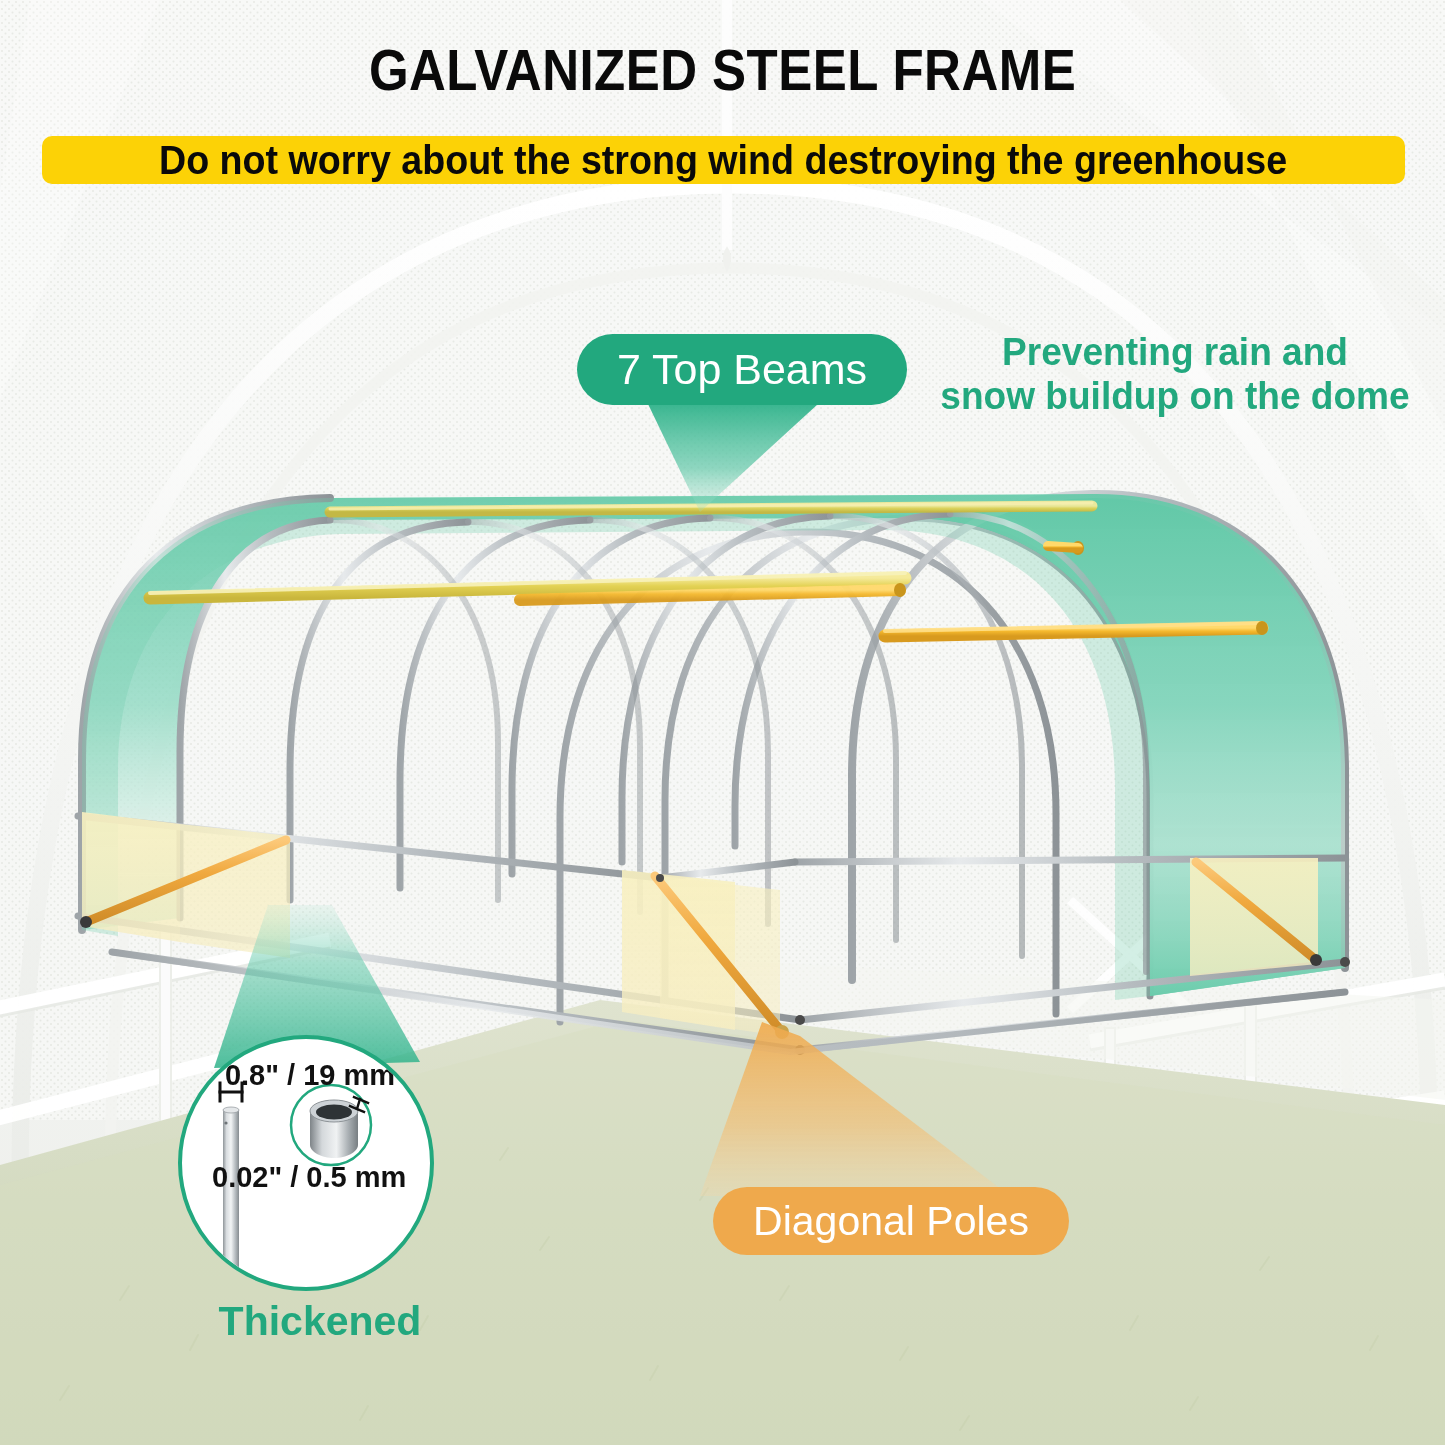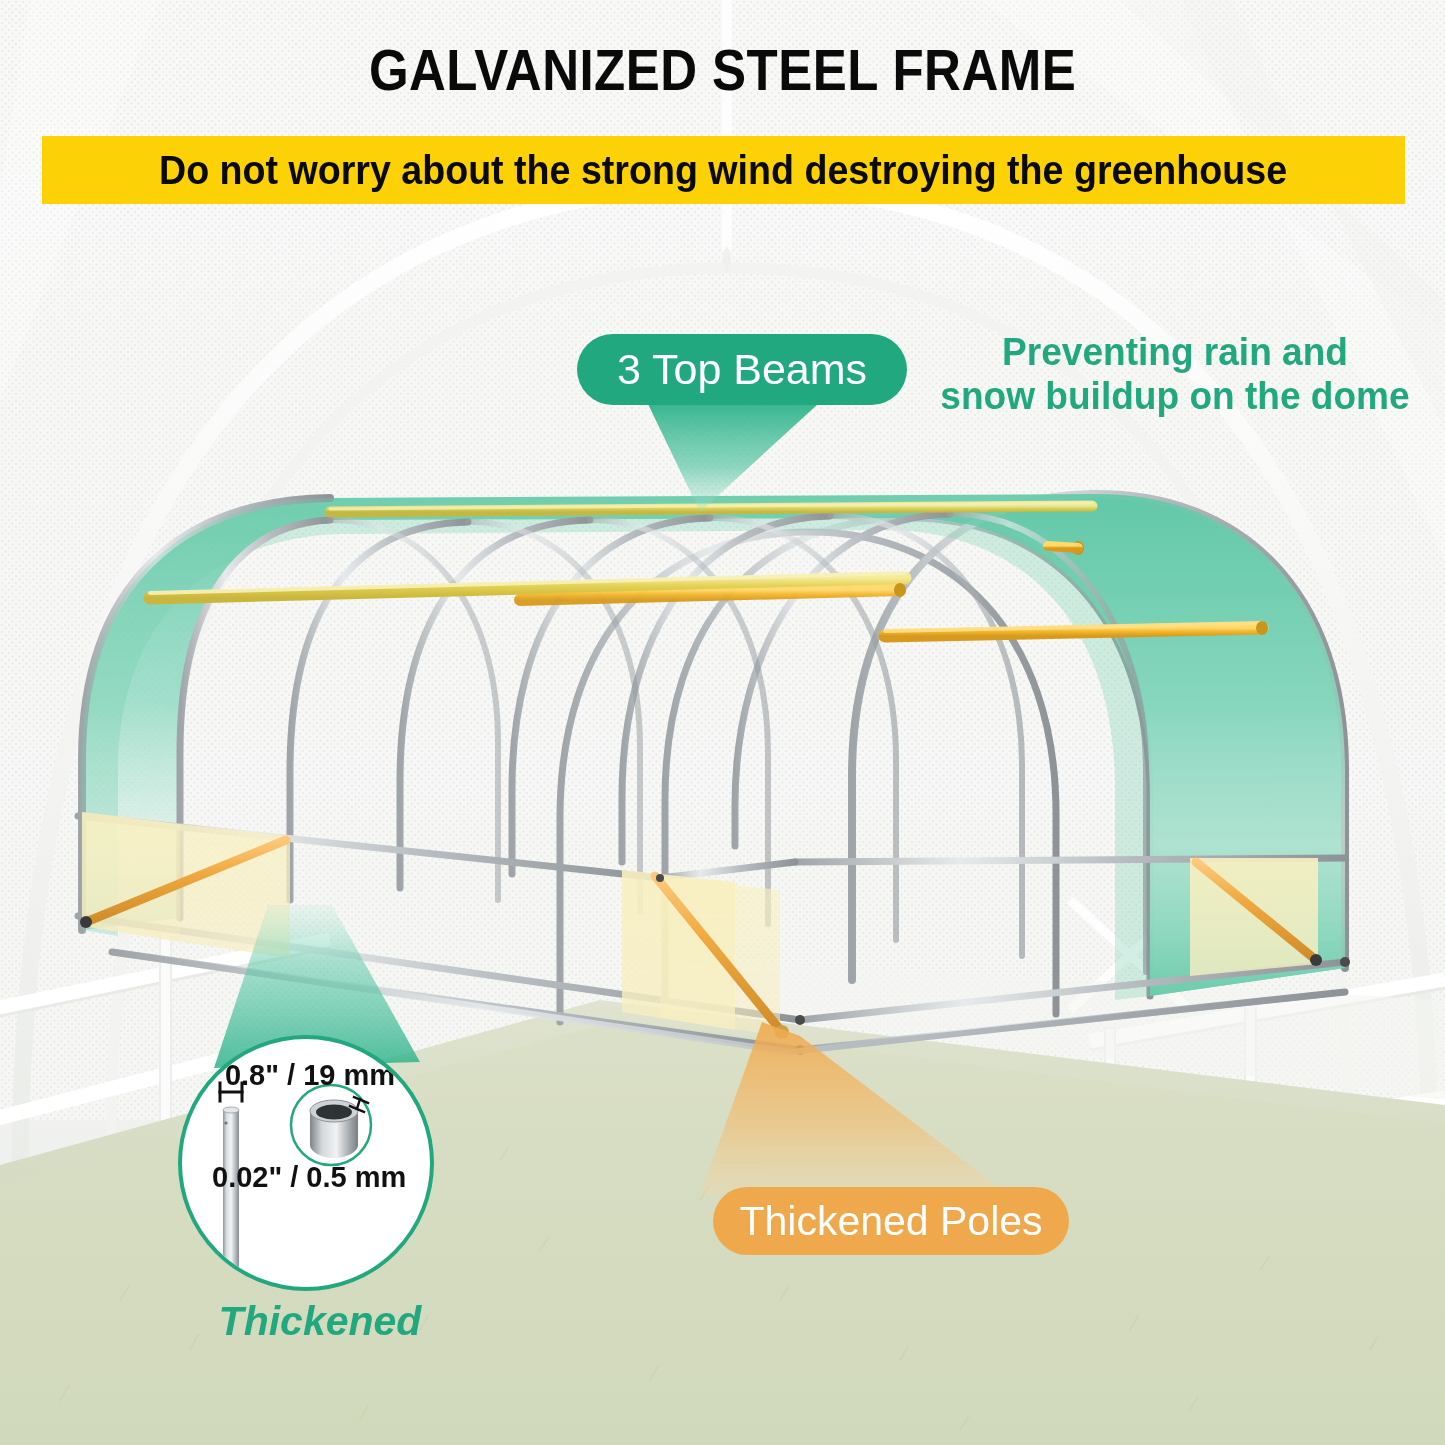--- a/index.html
+++ b/index.html
@@ -16,23 +16,23 @@
   
   #headline {
     position:absolute; left:0; top:36px; width:100%;
     text-align:center; z-index:20;
     font-family:"Liberation Sans", sans-serif;
     font-weight:bold; font-size:58px; letter-spacing:.5px;
     color:#0a0a0a; transform:scaleX(.88); transform-origin:center;
     white-space:nowrap;
   }
   #banner {
-    position:absolute; left:42px; top:136px; width:1363px; height:68px;
+    position:absolute; left:42px; top:136px; width:1363px; height:48px;
     background:#FCD206; z-index:20;
-    display:flex; align-items:center; justify-content:center;
+    display:flex; align-items:center; justify-content:center;border-radius:10px;
   }
   #banner-text {
     font-weight:bold; font-size:40px; color:#0a0a0a;
     transform:scaleX(.94); white-space:nowrap;
   }
 
   
   .pill {
     position:absolute; z-index:30;
     display:flex; align-items:center; justify-content:center;
@@ -57,21 +57,21 @@
     transform:scaleX(.95); transform-origin:center;
   }
   #text-rain span { display:block; white-space:nowrap; }
 
   
   #text-poles {
     position:absolute; left:110px; top:1298px; width:420px; z-index:30;
     text-align:center; color:#22A87E;
     font-weight:bold; font-size:41px; line-height:1.16;
   }
-  #text-poles span { display:block; white-space:nowrap;font-style:italic; }
+  #text-poles span { display:block; white-space:nowrap; }
 
   
   #circle-callout {
     position:absolute; left:178px; top:1035px;
     width:256px; height:256px; border-radius:50%;
     background:#ffffff; border:4px solid #22A87E;
     z-index:28; overflow:hidden;
   }
   #dim-top {
     position:absolute; left:14px; top:20px; width:228px;
@@ -381,25 +381,25 @@
   <polygon points="762,1022 800,1036 1010,1196 700,1196" fill="url(#coneOrange)"></polygon>
 </svg>
 
 <div id="headline">GALVANIZED STEEL FRAME</div>
 
 <div id="banner">
   <span id="banner-text">Do not worry about the strong wind destroying the greenhouse</span>
 </div>
 
 <div class="pill" id="pill-beams">
-  <span>3 Top Beams</span>
+  <span>7 Top Beams</span>
 </div>
 
 <div class="pill" id="pill-diagonal">
-  <span>Thickened Poles</span>
+  <span>Diagonal Poles</span>
 </div>
 
 <div id="text-rain">
   <span>Preventing rain and</span>
   <span>snow buildup on the dome</span>
 </div>
 
 <div id="text-poles">
   <span>Thickened</span>
 </div>

